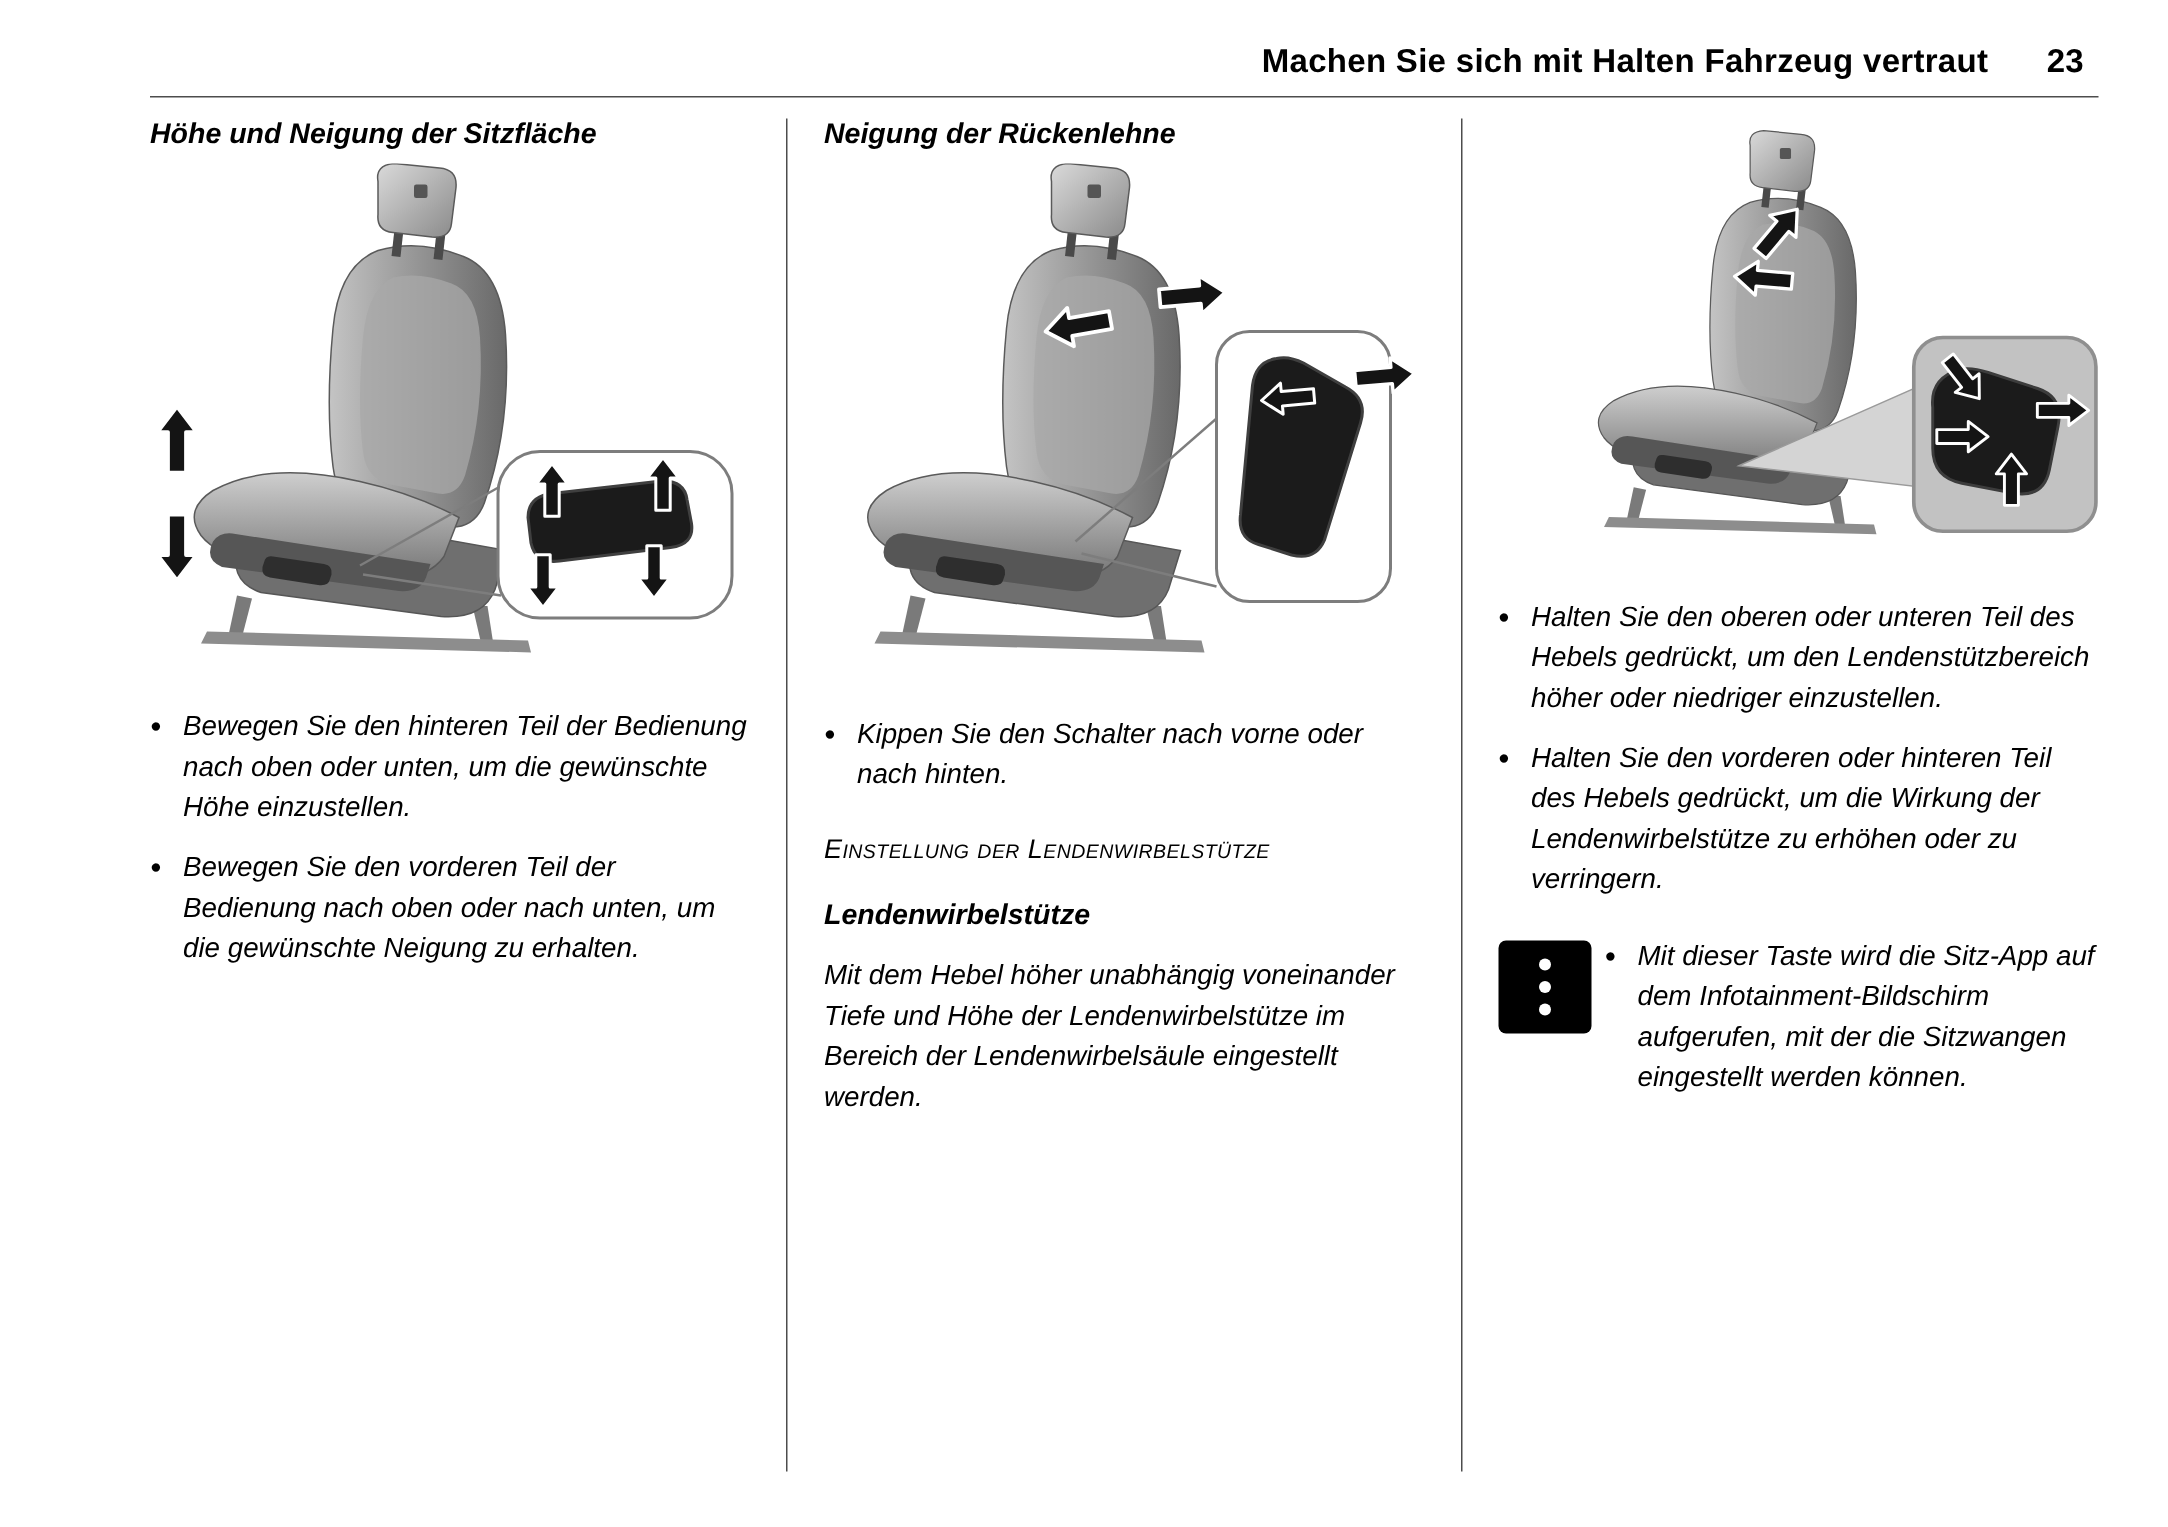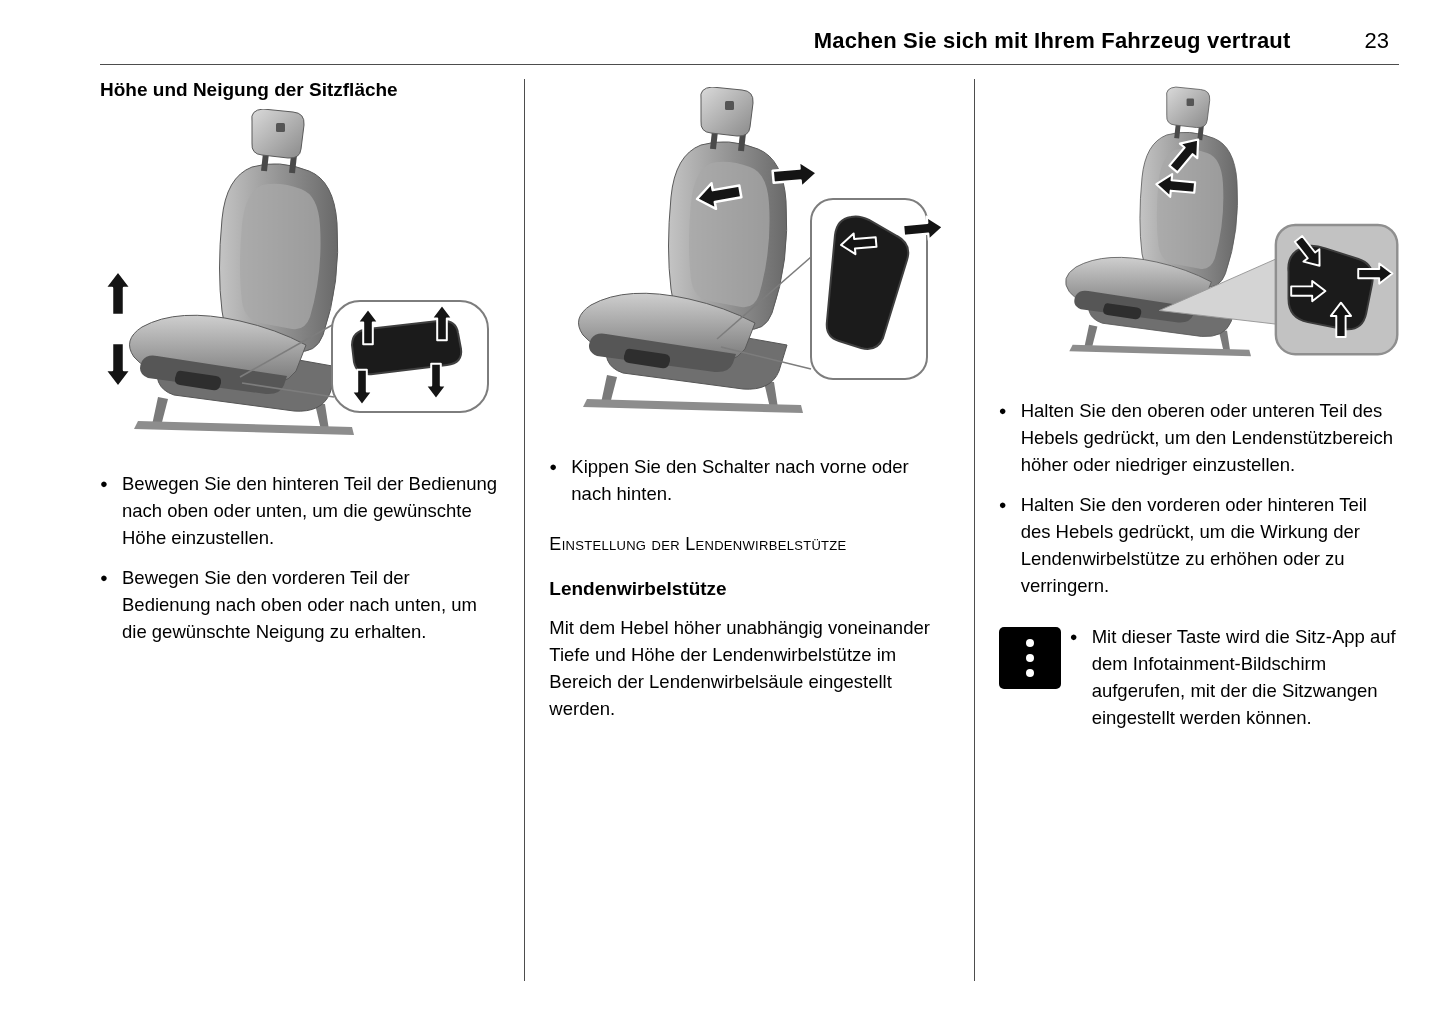--- a/index.html
+++ b/index.html
@@ -11,24 +11,24 @@
     overflow:hidden;
   }
   .page { width:1445px; height:1018px; padding:28px 46px 16px 100px; background:#fff; }
 
   
   .header-row {
     display:flex; justify-content:flex-end; align-items:baseline;
     padding-bottom:10px; border-bottom:1px solid #4d4d4d;
   }
   .title { font-size:22px; font-weight:bold; letter-spacing:.2px; }
-  .pagenum { font-size:22px; font-weight:normal; margin-left:74px; margin-right:10px; }
+  .pagenum { font-size:22px; font-weight:bold; margin-left:39px; margin-right:10px; }
 
   
-  .columns { display:flex; margin-top:14px; height:902px; }
+  .columns { display:flex; margin-top:14px; height:902px;font-style:italic; }
   .col { flex:1 1 0; min-width:0; }
   .col-1 { padding-right:24px; }
   .col-2 { padding:0 24px; }
   .col-3 { padding-left:24px; }
   .vdiv { width:1px; background:#4d4d4d; flex:0 0 1px; }
 
   h2.col-heading { font-size:19px; font-weight:bold; margin-bottom:6px; }
 
   figure { margin:8px 0 26px 0; }
   figure svg { display:block; }
@@ -94,21 +94,21 @@
       <path d="M150,212 q-62,-14 -98,6 q-20,13 -8,30 q10,13 38,17 l82,11 q30,3 42,-14 l10,-26 q-30,-16 -66,-24 z" fill="url(#gCush)" stroke="#5a5a5a" stroke-width="1"></path>
       <path d="M52,252 q-6,12 6,17 l118,16 q14,1 18,-9 l3,-9 -130,-20 q-10,-2 -15,5 z" fill="#565656"></path>
       <path d="M92,262 l34,5 q6,1 5,7 l-1,3 q-1,5 -8,4 l-32,-5 q-6,-1 -5,-7 l1,-3 q1,-5 6,-4 z" fill="#2e2e2e"></path>
     </g>
   </defs>
 </svg>
 
 <div class="page">
 
   <div class="header-row">
-    <div class="title">Machen Sie sich mit Ihrem Fahrzeug vertraut</div>
+    <div class="title">Machen Sie sich mit Halten Fahrzeug vertraut</div>
     <div class="pagenum">23</div>
   </div>
 
   <div class="columns">
 
     <section class="col col-1">
       <h2 class="col-heading">Höhe und Neigung der Sitzfläche</h2>
 
       <figure>
         <svg width="400" height="335" viewBox="0 0 400 335">
@@ -132,20 +132,21 @@
         <span>Bewegen Sie den hinteren Teil der Bedienung nach oben oder unten, um die gewünschte Höhe einzustellen.</span>
       </div>
       <div class="bullet-item">
         <span>Bewegen Sie den vorderen Teil der Bedienung nach oben oder nach unten, um die gewünschte Neigung zu erhalten.</span>
       </div>
     </section>
 
     <div class="vdiv"></div>
 
     <section class="col col-2">
+      <h2 class="col-heading">Neigung der Rückenlehne</h2>
 
       <figure>
         <svg width="400" height="340" viewBox="0 0 400 340">
           <g transform="translate(-10,0)">
             <use href="#seatShape"></use>
           </g>
           <use href="#arrow" class="arr" transform="translate(148,112) rotate(-100)"></use>
           <use href="#arrow" class="arr" transform="translate(268,86) rotate(85)"></use>
           <line class="leader" x1="168" y1="252" x2="262" y2="170"></line>
           <line class="leader" x1="172" y1="260" x2="262" y2="282"></line>

